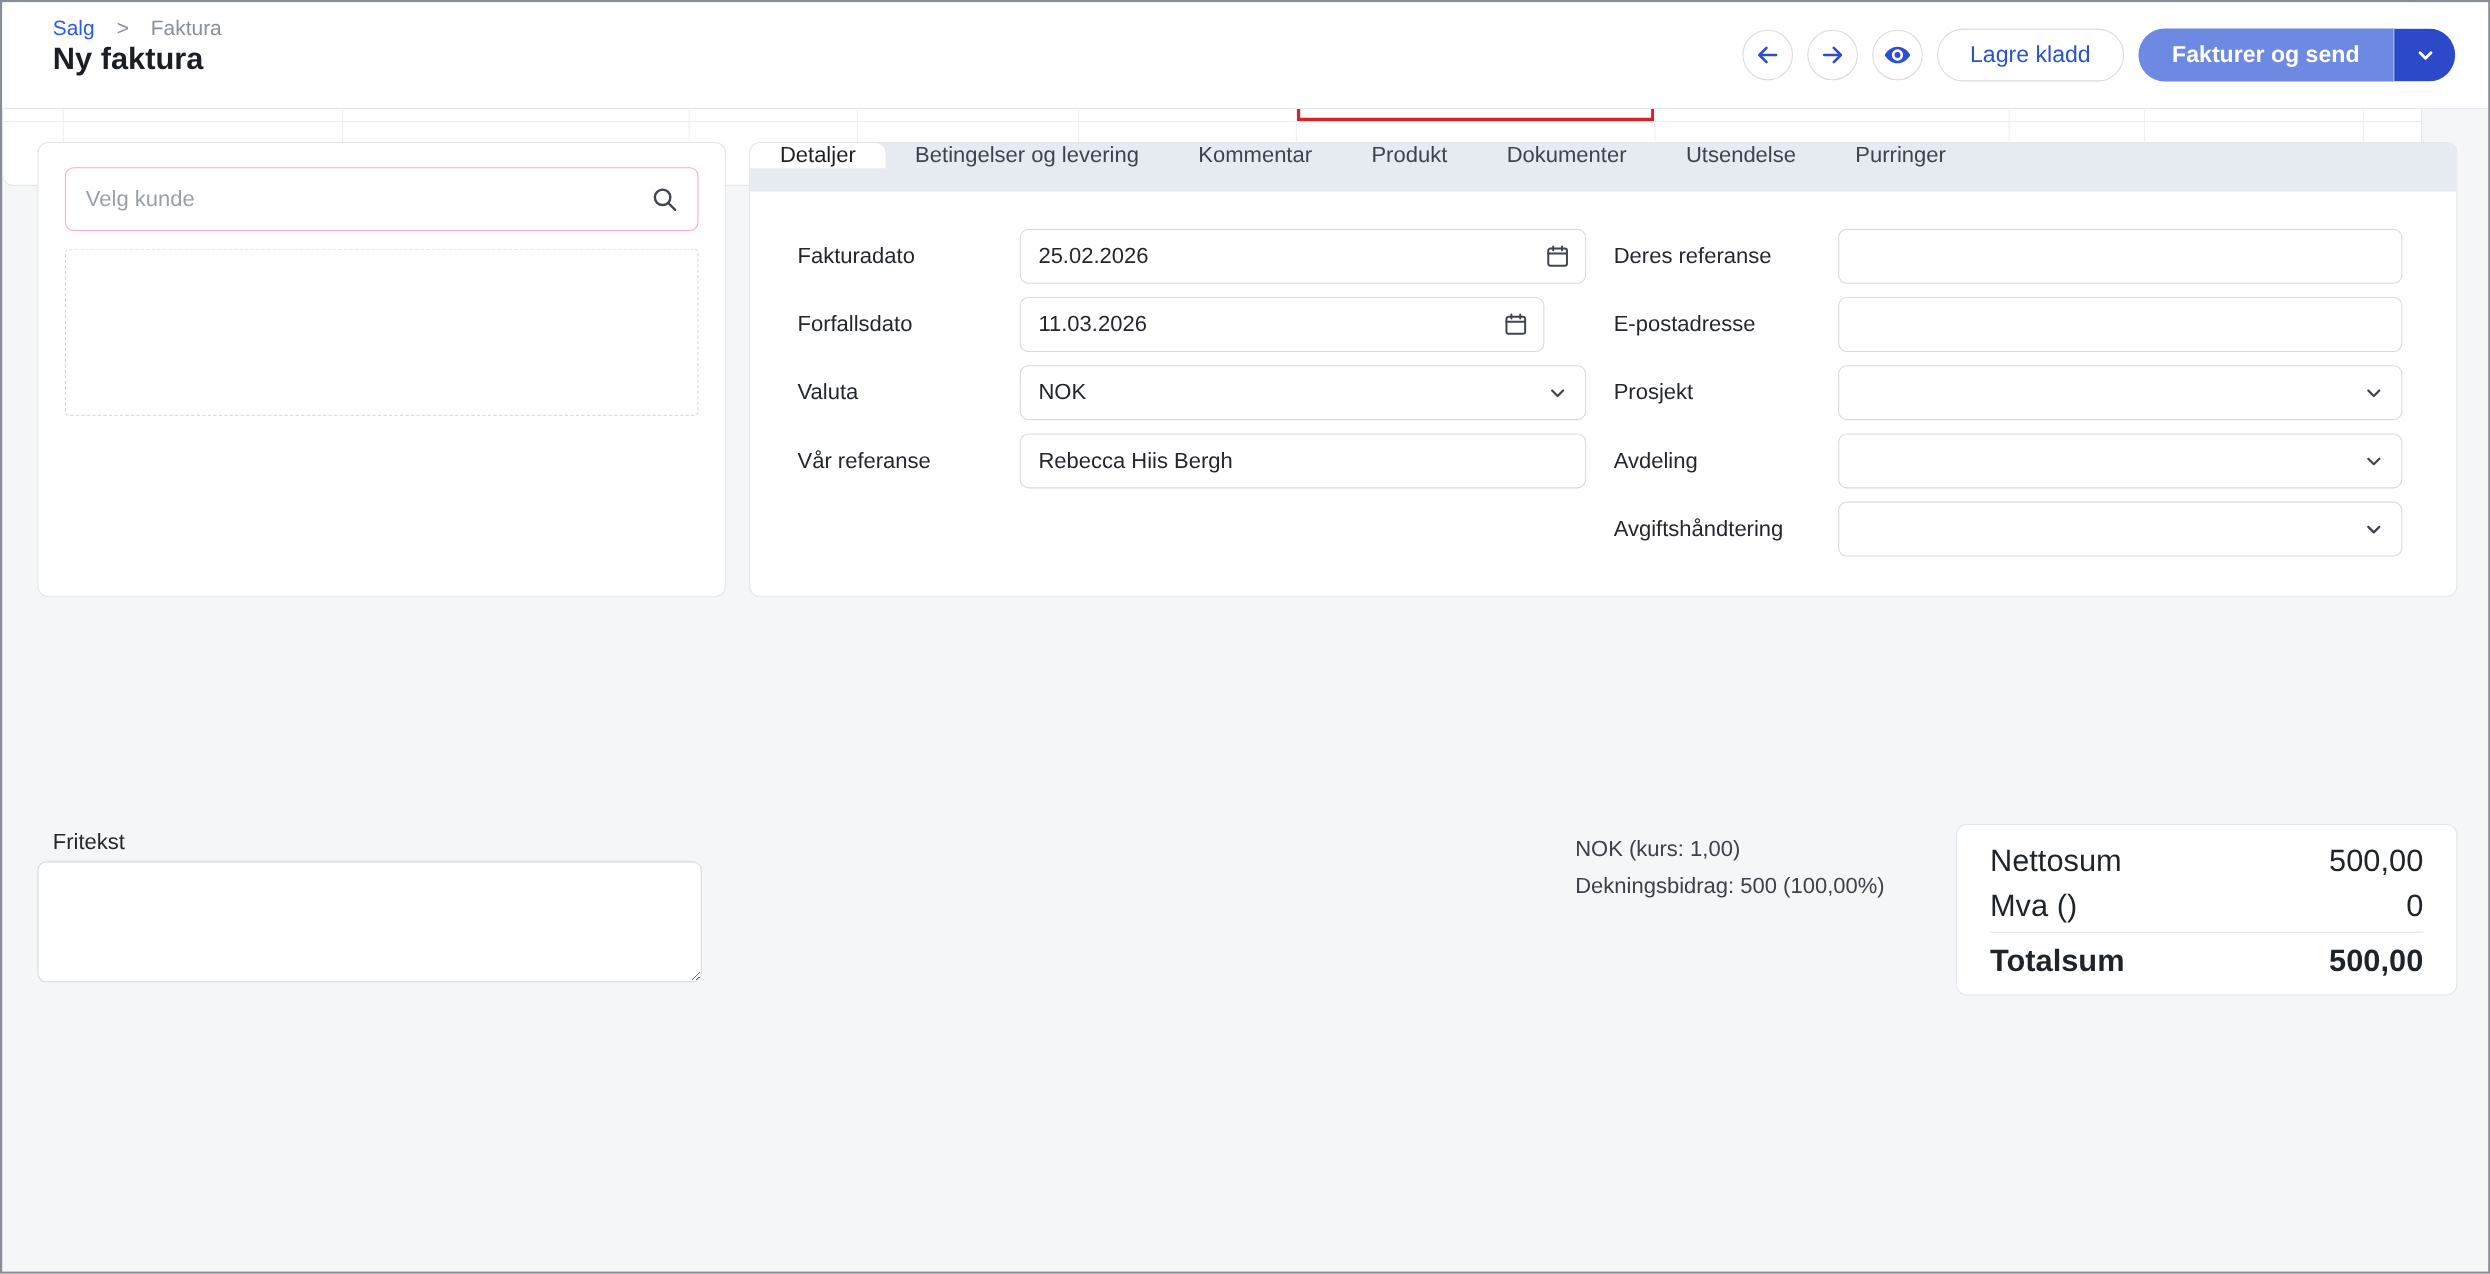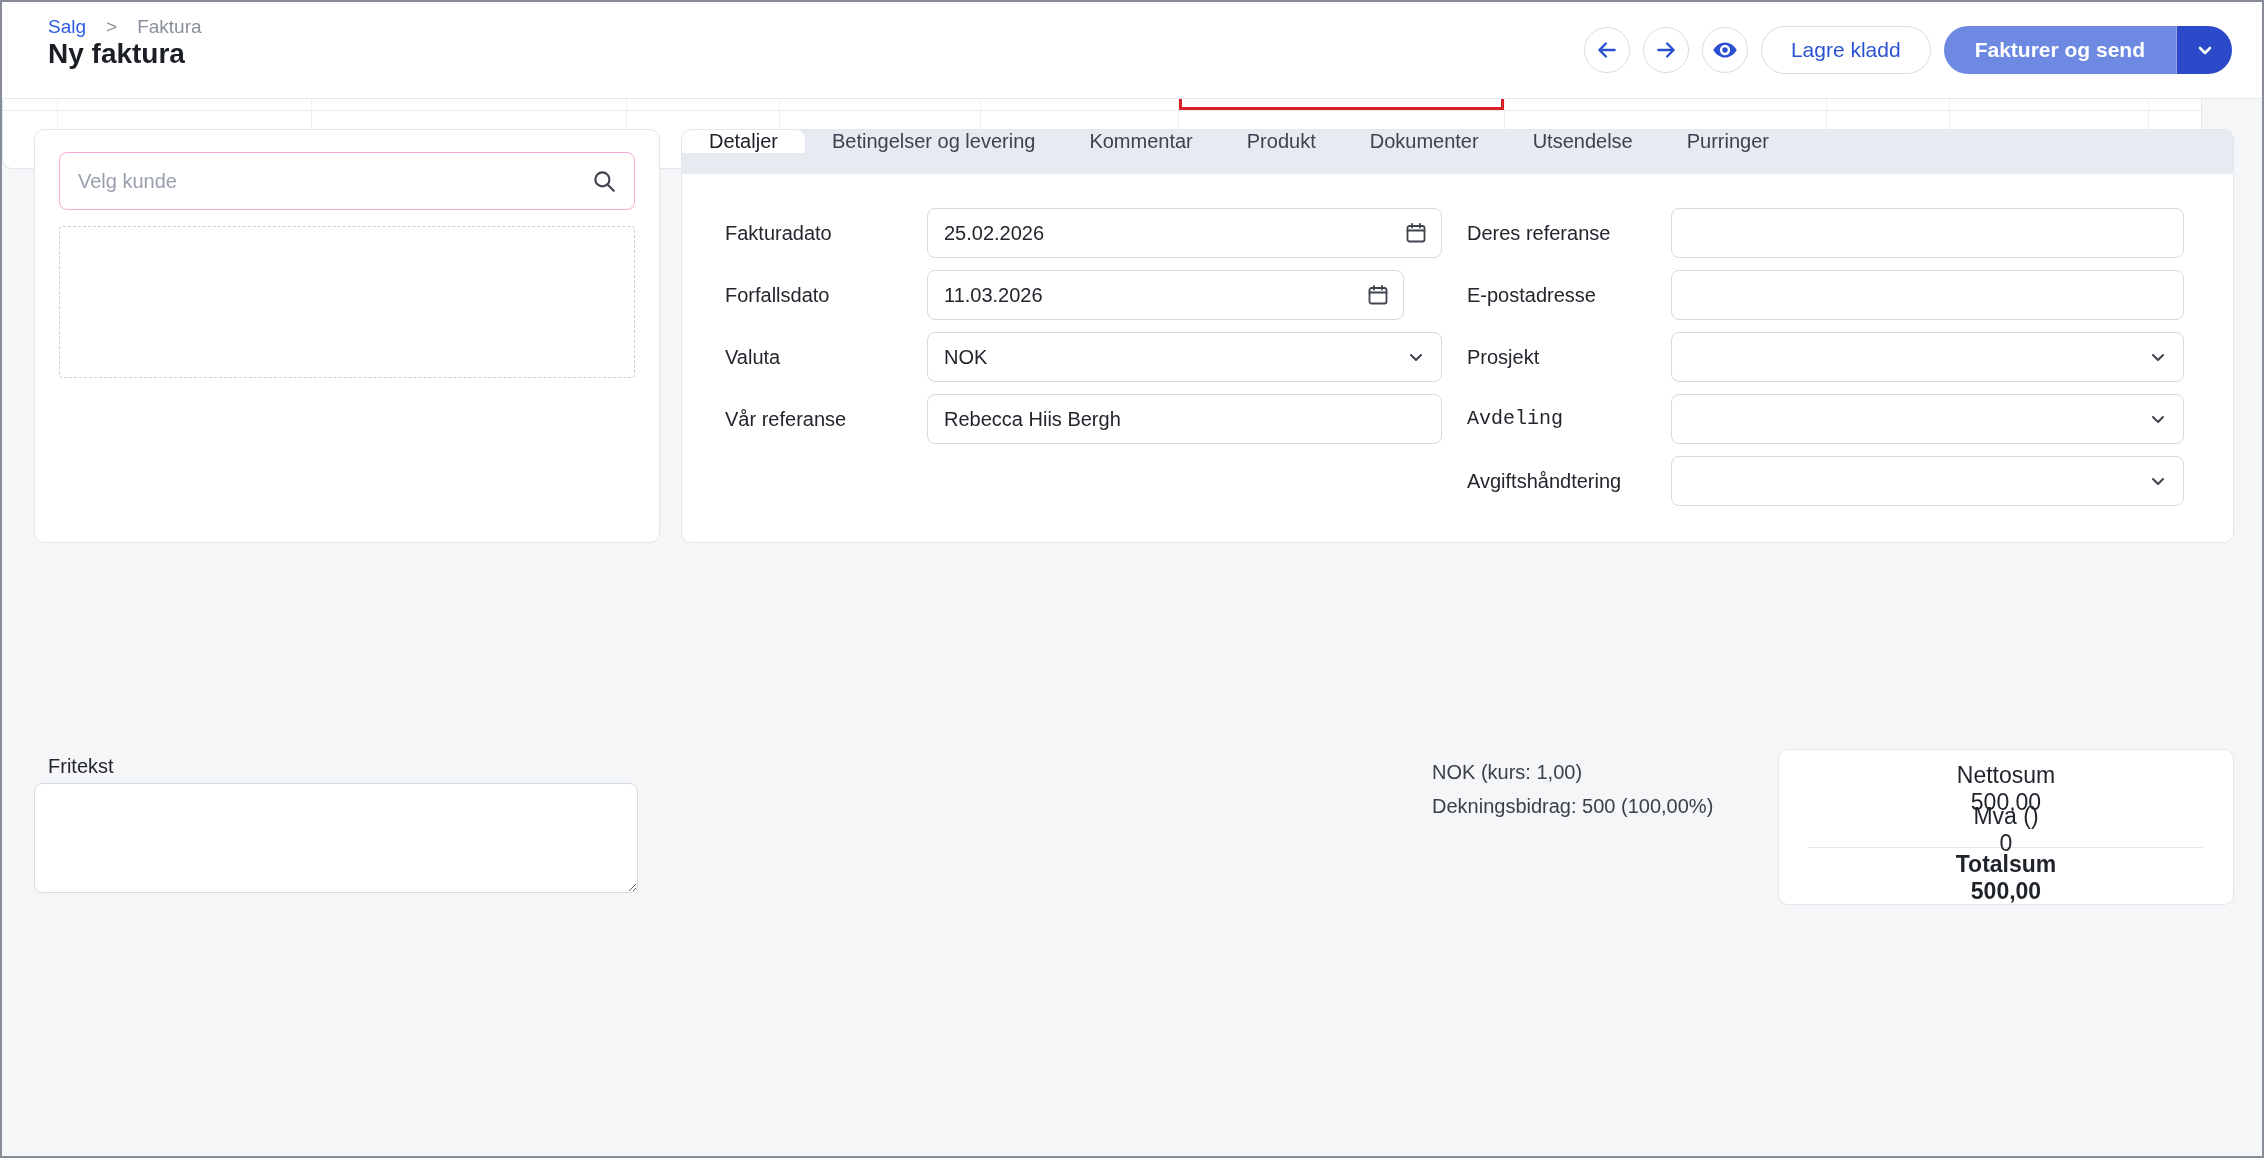--- a/index.html
+++ b/index.html
@@ -60,21 +60,21 @@
   .col-antall{width:201px;} .col-pris{width:198px;} .col-konto{width:326px;} .col-mva{width:323px;}
   .col-rabatt{width:123px;} .col-sum{width:199px;} .col-gear{width:52px;}
   .konto-highlight { box-shadow: inset 0 0 0 3px #d92129; }
   .placeholder-text { color:#9aa0ab; }
   .icon-btn { cursor:pointer; display:flex; align-items:center; justify-content:center; width:100%; height:100%; }
   
   .fritekst-label { position:absolute; left:46px; top:753px; font-size:20px; color:#23262d; }
   .fritekst-area { position:absolute; left:32px; top:781px; width:604px; height:110px; border:1px solid #d6dae1; border-radius:8px; resize:both; font-family:inherit; font-size:20px; padding:10px 14px; outline:none; background:#fff; }
   .info-lines { position:absolute; left:1430px; top:753px; font-size:20px; color:#3b404a; line-height:34px; }
   .summary-card { left:1776px; top:747px; width:456px; height:156px; padding:12px 30px; }
-  .sum-row { height:41px; display:flex; align-items:center; justify-content:space-between; font-size:23px; color:#1f232a;flex-direction:column; }
+  .sum-row { height:41px; display:flex; align-items:center; justify-content:space-between; font-size:28px; color:#1f232a; }
   .sum-div { border-top:1px solid #e4e7ec; margin:3px 0; }
   .sum-row.total { height:46px; font-weight:700; }
   svg { display:block; }
 </style>
 </head>
 <body>
 
 <div class="screen">
 
   <div class="topbar">
@@ -223,21 +223,21 @@
     <div class="form-label" style="left:785px; top:202px;">Prosjekt</div>
     <div class="field" style="left:989px; top:202px; width:513px;">
       <input type="text" readonly="" value="" style="">
       <span class="ficon">
         <svg width="24" height="24" viewBox="0 0 24 24" fill="none" stroke="#3f444d" stroke-width="2" stroke-linecap="round" stroke-linejoin="round">
             <polyline points="7,10 12,15 17,10"></polyline>
           </svg>
       </span>
     </div>
 
-    <div class="form-label" style="left:785px; top:264px;font-family:Liberation Mono, monospace;">Avdeling</div>
+    <div class="form-label" style="left:785px; top:264px;">Avdeling</div>
     <div class="field" style="left:989px; top:264px; width:513px;">
       <input type="text" readonly="" value="" style="">
       <span class="ficon">
         <svg width="24" height="24" viewBox="0 0 24 24" fill="none" stroke="#3f444d" stroke-width="2" stroke-linecap="round" stroke-linejoin="round">
             <polyline points="7,10 12,15 17,10"></polyline>
           </svg>
       </span>
     </div>
 
     <div class="form-label" style="left:785px; top:326px;">Avgiftshåndtering</div>

